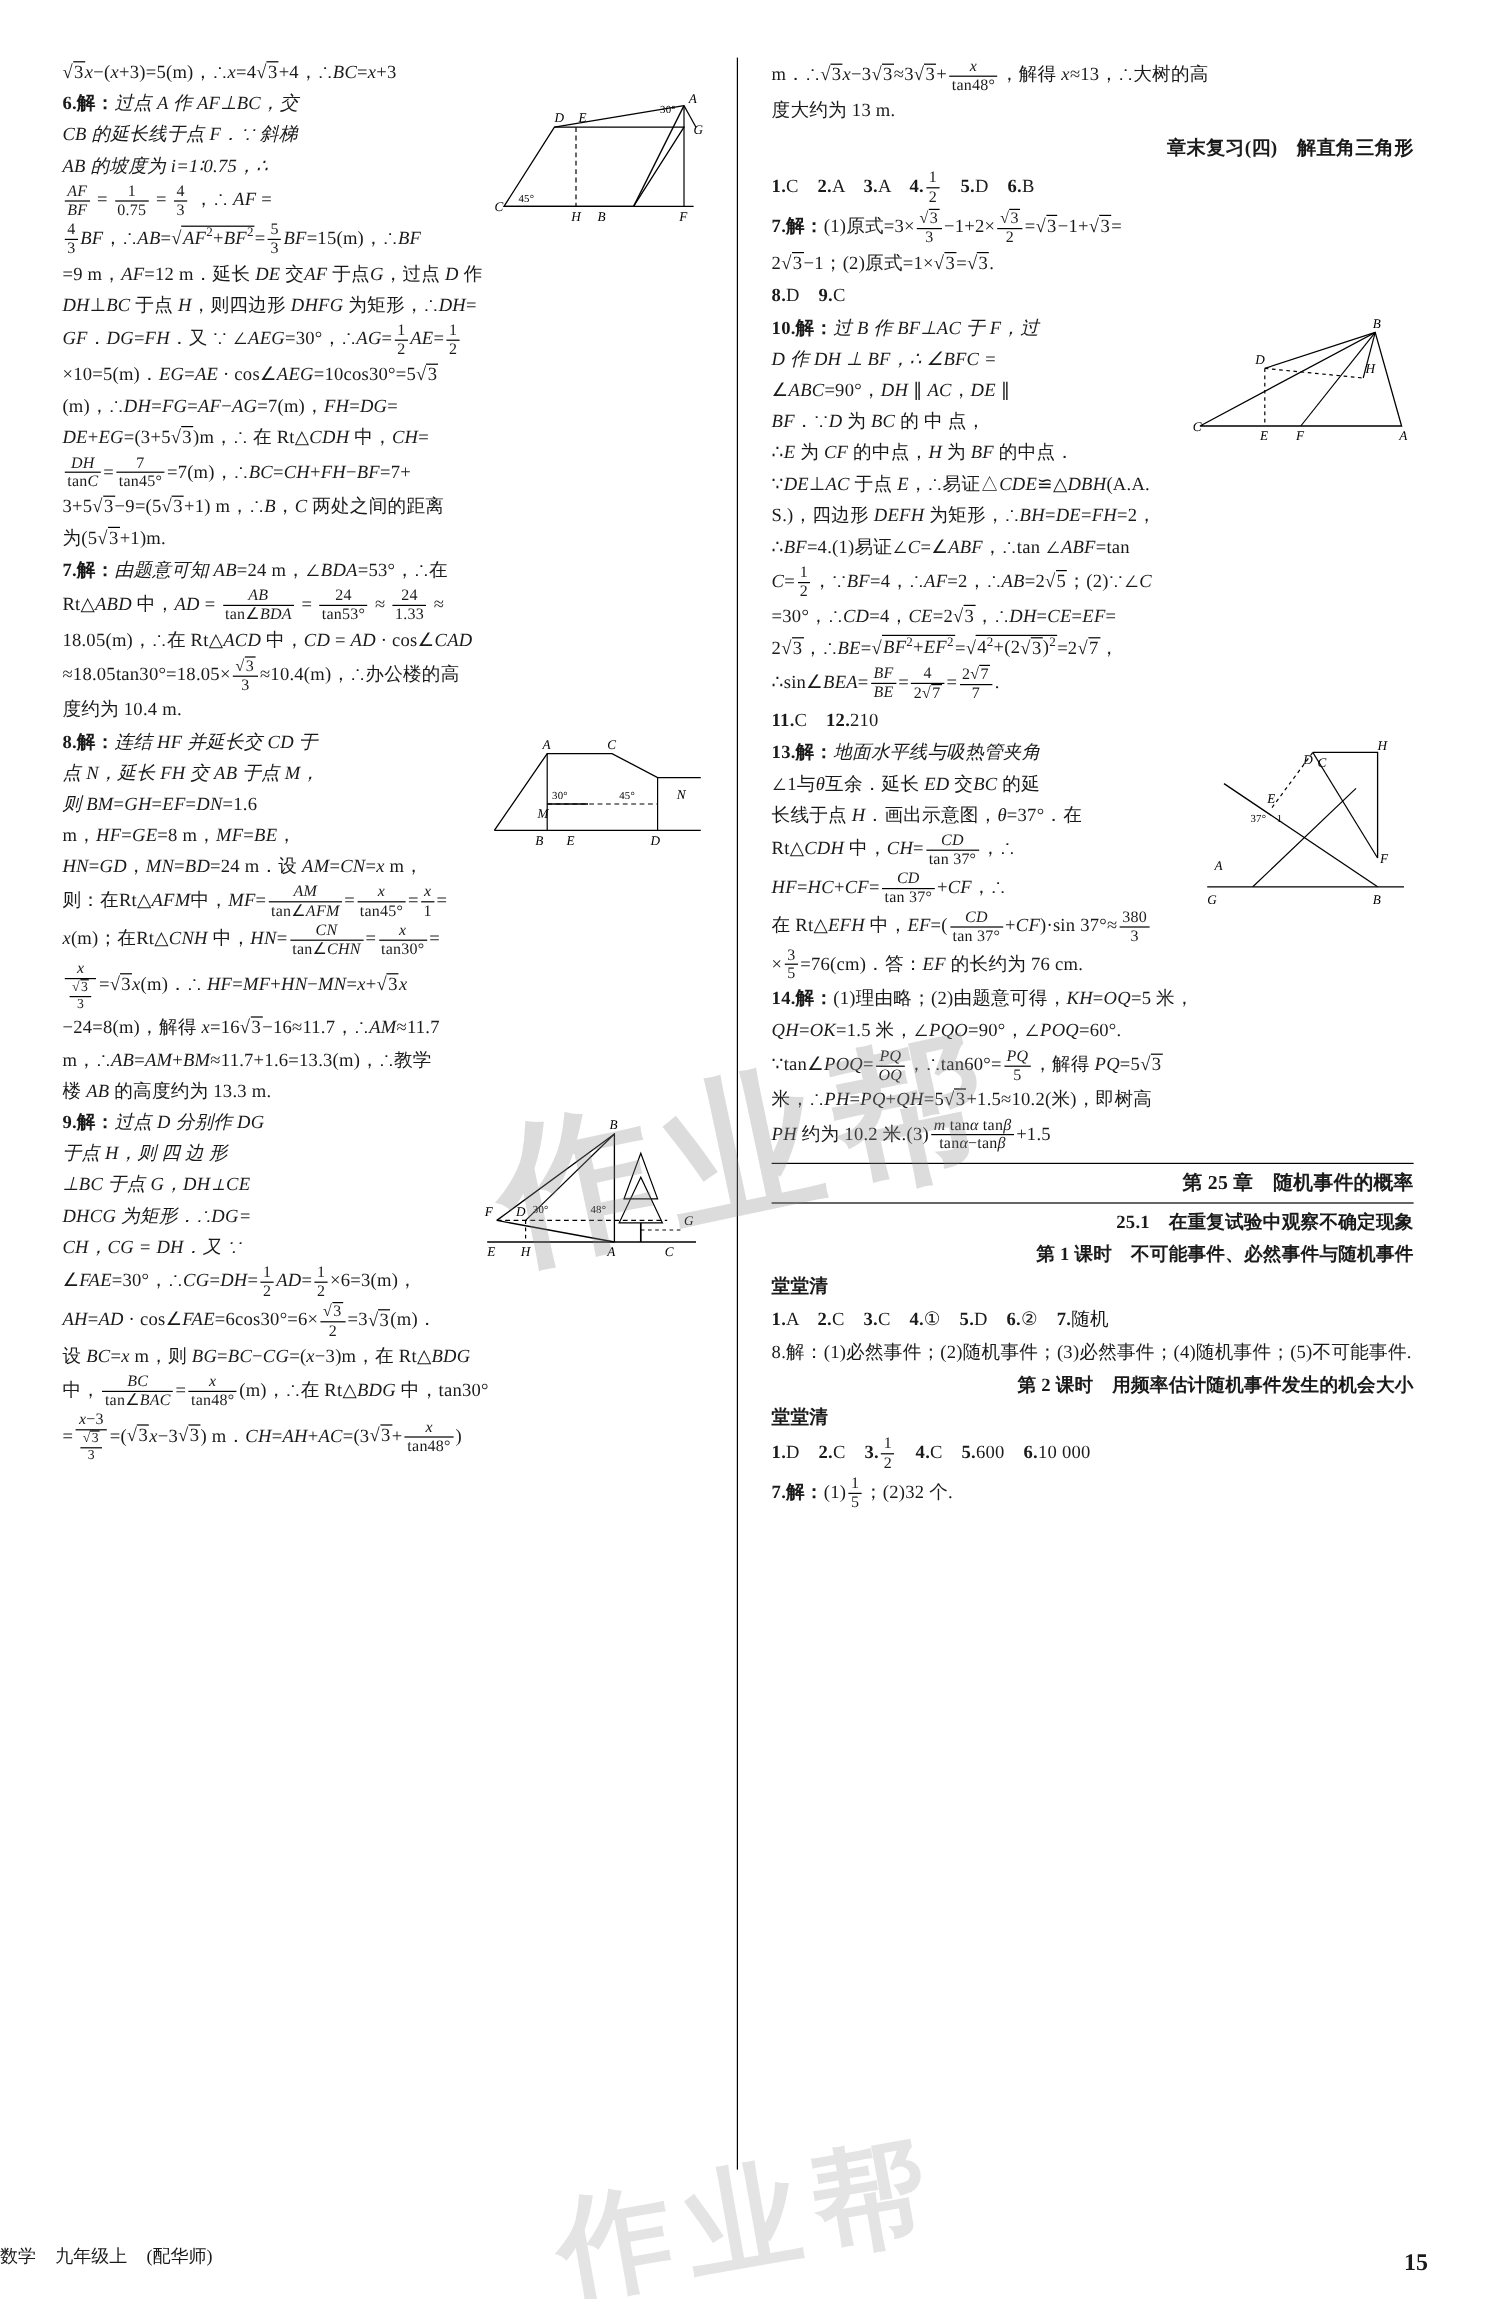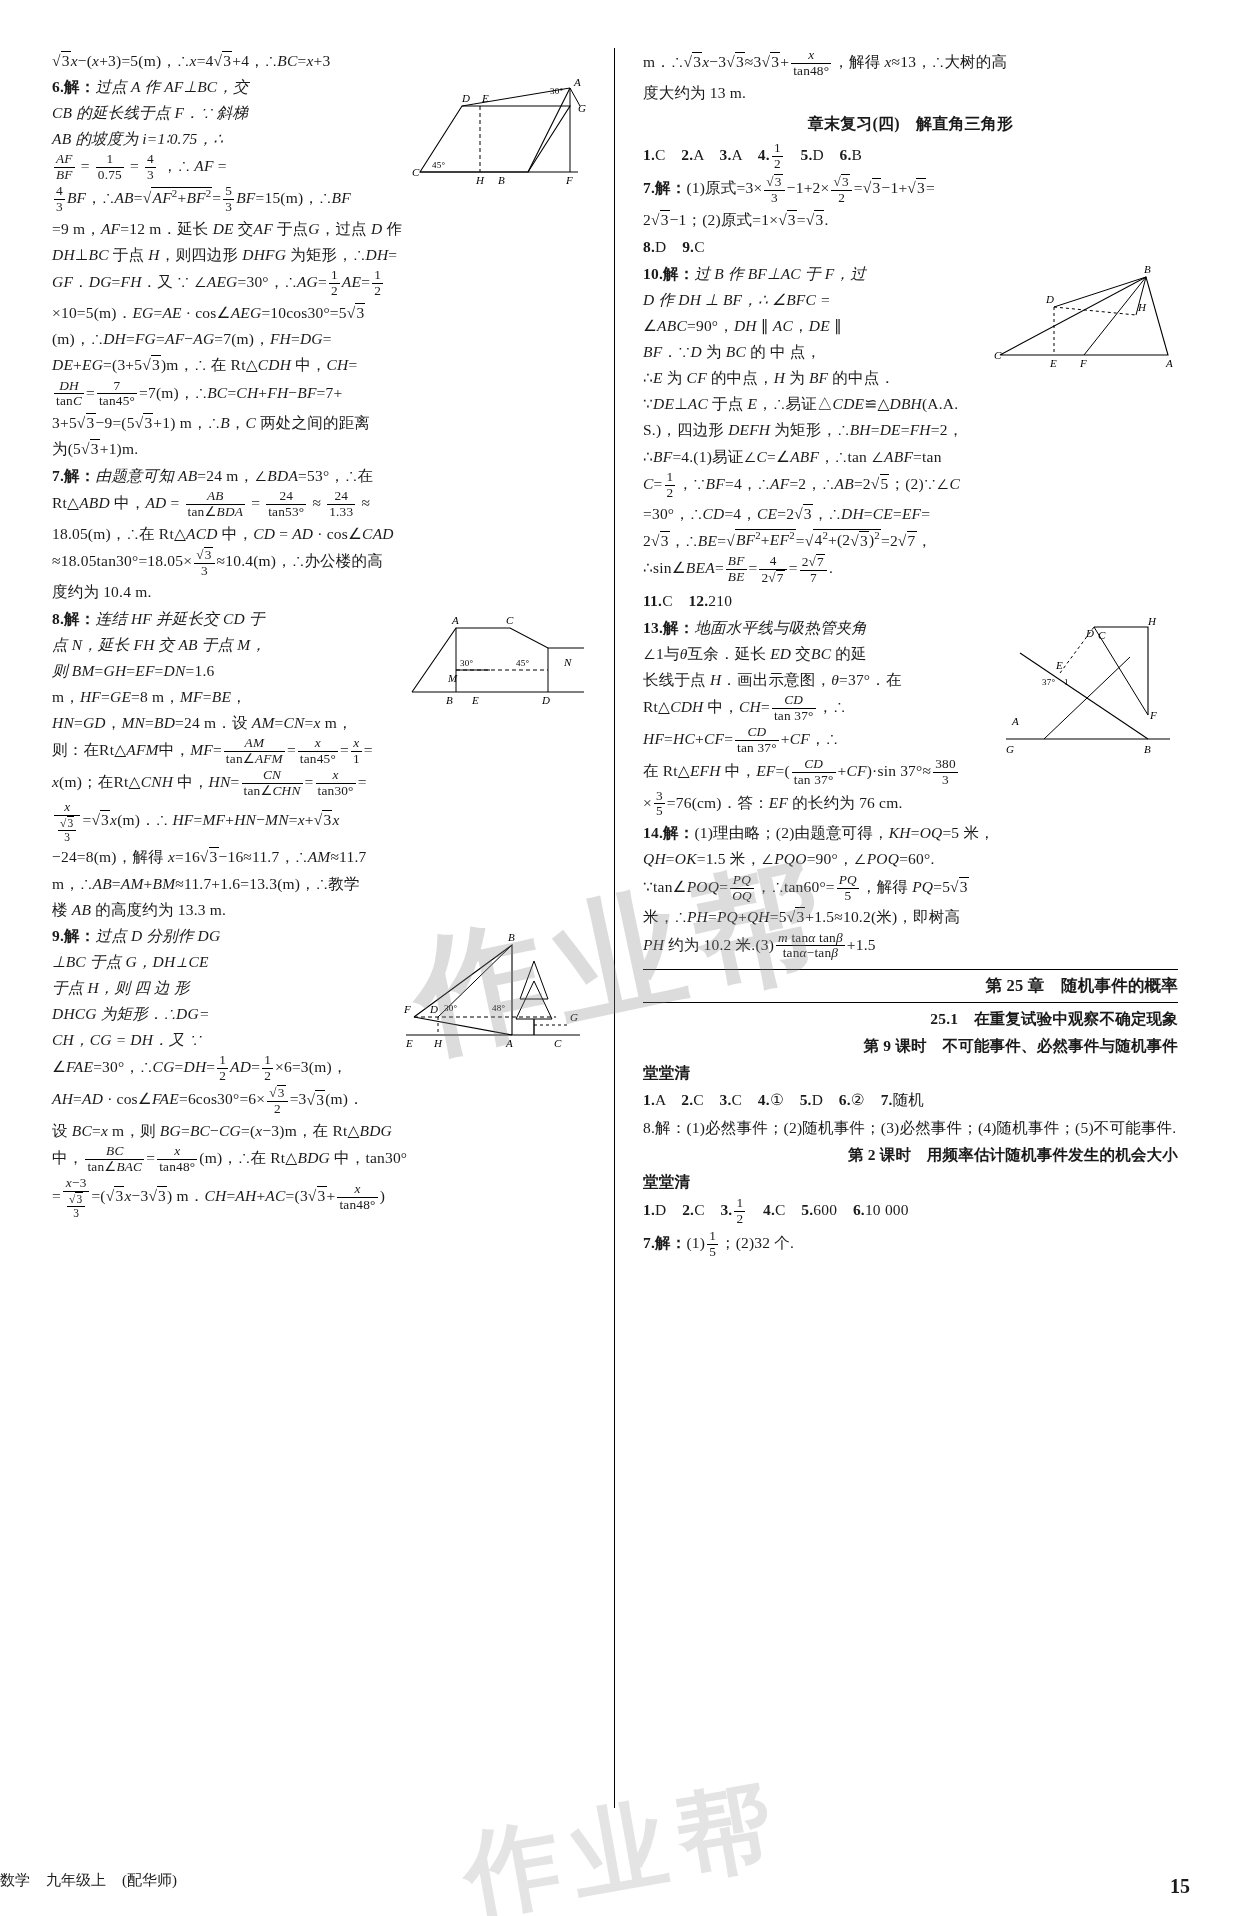--- a/index.html
+++ b/index.html
@@ -40,21 +40,21 @@
     margin:0 2px;
   }
   .frac .num{display:block;padding:0 2px;}
   .frac .den{display:block;border-top:1px solid #000;padding:0 2px;}
   .rad{display:inline-block;}
   .ovl{border-top:1px solid #000;padding:0 1px;display:inline-block;line-height:1.1;}
   .it{font-style:italic;}
   .bold{font-weight:bold;}
   .heading{
     font-weight:bold;
-    text-align:center;
+    text-align:right;
     margin:6px 0 4px 0;
     font-size:16px;
   }
   .chapter-bar{
     font-weight:bold;
     text-align:right;
     border-top:1.6px solid #000;
     border-bottom:1.6px solid #000;
     padding:3px 0 2px 0;
     margin:8px 0 3px 0;
@@ -222,22 +222,22 @@
             <text x="60" y="86" font-size="9">30°</text>
             <text x="108" y="86" font-size="9">48°</text>
             <text x="22" y="122" font-size="11" font-style="italic">E</text>
             <text x="50" y="122" font-size="11" font-style="italic">H</text>
             <text x="122" y="122" font-size="11" font-style="italic">A</text>
             <text x="186" y="96" font-size="11" font-style="italic">G</text>
             <text x="170" y="122" font-size="11" font-style="italic">C</text>
           </svg>
         </div>
         <p><span class="bold">9.解：</span><span class="it">过点 D 分别作 DG</span></p>
+        <p><span class="it">于点 H，则 四 边 形</span></p>
         <p><span class="it">⊥BC 于点 G，DH⊥CE</span></p>
-        <p><span class="it">于点 H，则 四 边 形</span></p>
         <p><span class="it">DHCG 为矩形．∴DG=</span></p>
         <p><span class="it">CH，CG = DH．又 ∵</span></p>
         <p>∠<span class="it">FAE</span>=30°，∴<span class="it">CG</span>=<span class="it">DH</span>=<span class="frac"><span class="num">1</span><span class="den">2</span></span><span class="it">AD</span>=<span class="frac"><span class="num">1</span><span class="den">2</span></span>×6=3(m)，</p>
         <p><span class="it">AH</span>=<span class="it">AD</span> · cos∠<span class="it">FAE</span>=6cos30°=6×<span class="frac"><span class="num"><span class="rad">√<span class="ovl">3</span></span></span><span class="den">2</span></span>=3<span class="rad">√<span class="ovl">3</span></span>(m)．</p>
         <p>设 <span class="it">BC</span>=<span class="it">x</span> m，则 <span class="it">BG</span>=<span class="it">BC</span>−<span class="it">CG</span>=(<span class="it">x</span>−3)m，在 Rt△<span class="it">BDG</span></p>
         <p>中，<span class="frac"><span class="num it">BC</span><span class="den">tan∠<span class="it">BAC</span></span></span>=<span class="frac"><span class="num it">x</span><span class="den">tan48°</span></span>(m)，∴在 Rt△<span class="it">BDG</span> 中，tan30°</p>
         <p>=<span class="frac"><span class="num"><span class="it">x</span>−3</span><span class="den"><span class="frac"><span class="num"><span class="rad">√<span class="ovl">3</span></span></span><span class="den">3</span></span></span></span>=(<span class="rad">√<span class="ovl">3</span></span><span class="it">x</span>−3<span class="rad">√<span class="ovl">3</span></span>) m．<span class="it">CH</span>=<span class="it">AH</span>+<span class="it">AC</span>=(3<span class="rad">√<span class="ovl">3</span></span>+<span class="frac"><span class="num it">x</span><span class="den">tan48°</span></span>)</p>
       </div>
 
     </div>
@@ -329,21 +329,21 @@
       <div>
         <p><span class="bold">14.解：</span>(1)理由略；(2)由题意可得，<span class="it">KH</span>=<span class="it">OQ</span>=5 米，</p>
         <p><span class="it">QH</span>=<span class="it">OK</span>=1.5 米，∠<span class="it">PQO</span>=90°，∠<span class="it">POQ</span>=60°.</p>
         <p>∵tan∠<span class="it">POQ</span>=<span class="frac"><span class="num it">PQ</span><span class="den it">OQ</span></span>，∴tan60°=<span class="frac"><span class="num it">PQ</span><span class="den">5</span></span>，解得 <span class="it">PQ</span>=5<span class="rad">√<span class="ovl">3</span></span></p>
         <p>米，∴<span class="it">PH</span>=<span class="it">PQ</span>+<span class="it">QH</span>=5<span class="rad">√<span class="ovl">3</span></span>+1.5≈10.2(米)，即树高</p>
         <p><span class="it">PH</span> 约为 10.2 米.(3)<span class="frac"><span class="num"><span class="it">m</span> tan<span class="it">α</span> tan<span class="it">β</span></span><span class="den">tan<span class="it">α</span>−tan<span class="it">β</span></span></span>+1.5</p>
       </div>
 
       <div class="chapter-bar">第 25 章　随机事件的概率</div>
       <div class="sub-center">25.1　在重复试验中观察不确定现象</div>
-      <div class="sub-center">第 9 课时　不可能事件、必然事件与随机事件</div>
+      <div class="sub-center">第 1 课时　不可能事件、必然事件与随机事件</div>
       <div class="sub-left">堂堂清</div>
 
       <p class="ans-line">
         <span class="bold">1.</span>A　<span class="bold">2.</span>C　<span class="bold">3.</span>C　<span class="bold">4.</span>①　<span class="bold">5.</span>D　<span class="bold">6.</span>②　<span class="bold">7.</span>随机
       </p>
       <p class="ans-line">8.解：(1)必然事件；(2)随机事件；(3)必然事件；(4)随机事件；(5)不可能事件.</p>
 
       <div class="sub-center">第 2 课时　用频率估计随机事件发生的机会大小</div>
       <div class="sub-left">堂堂清</div>
 

